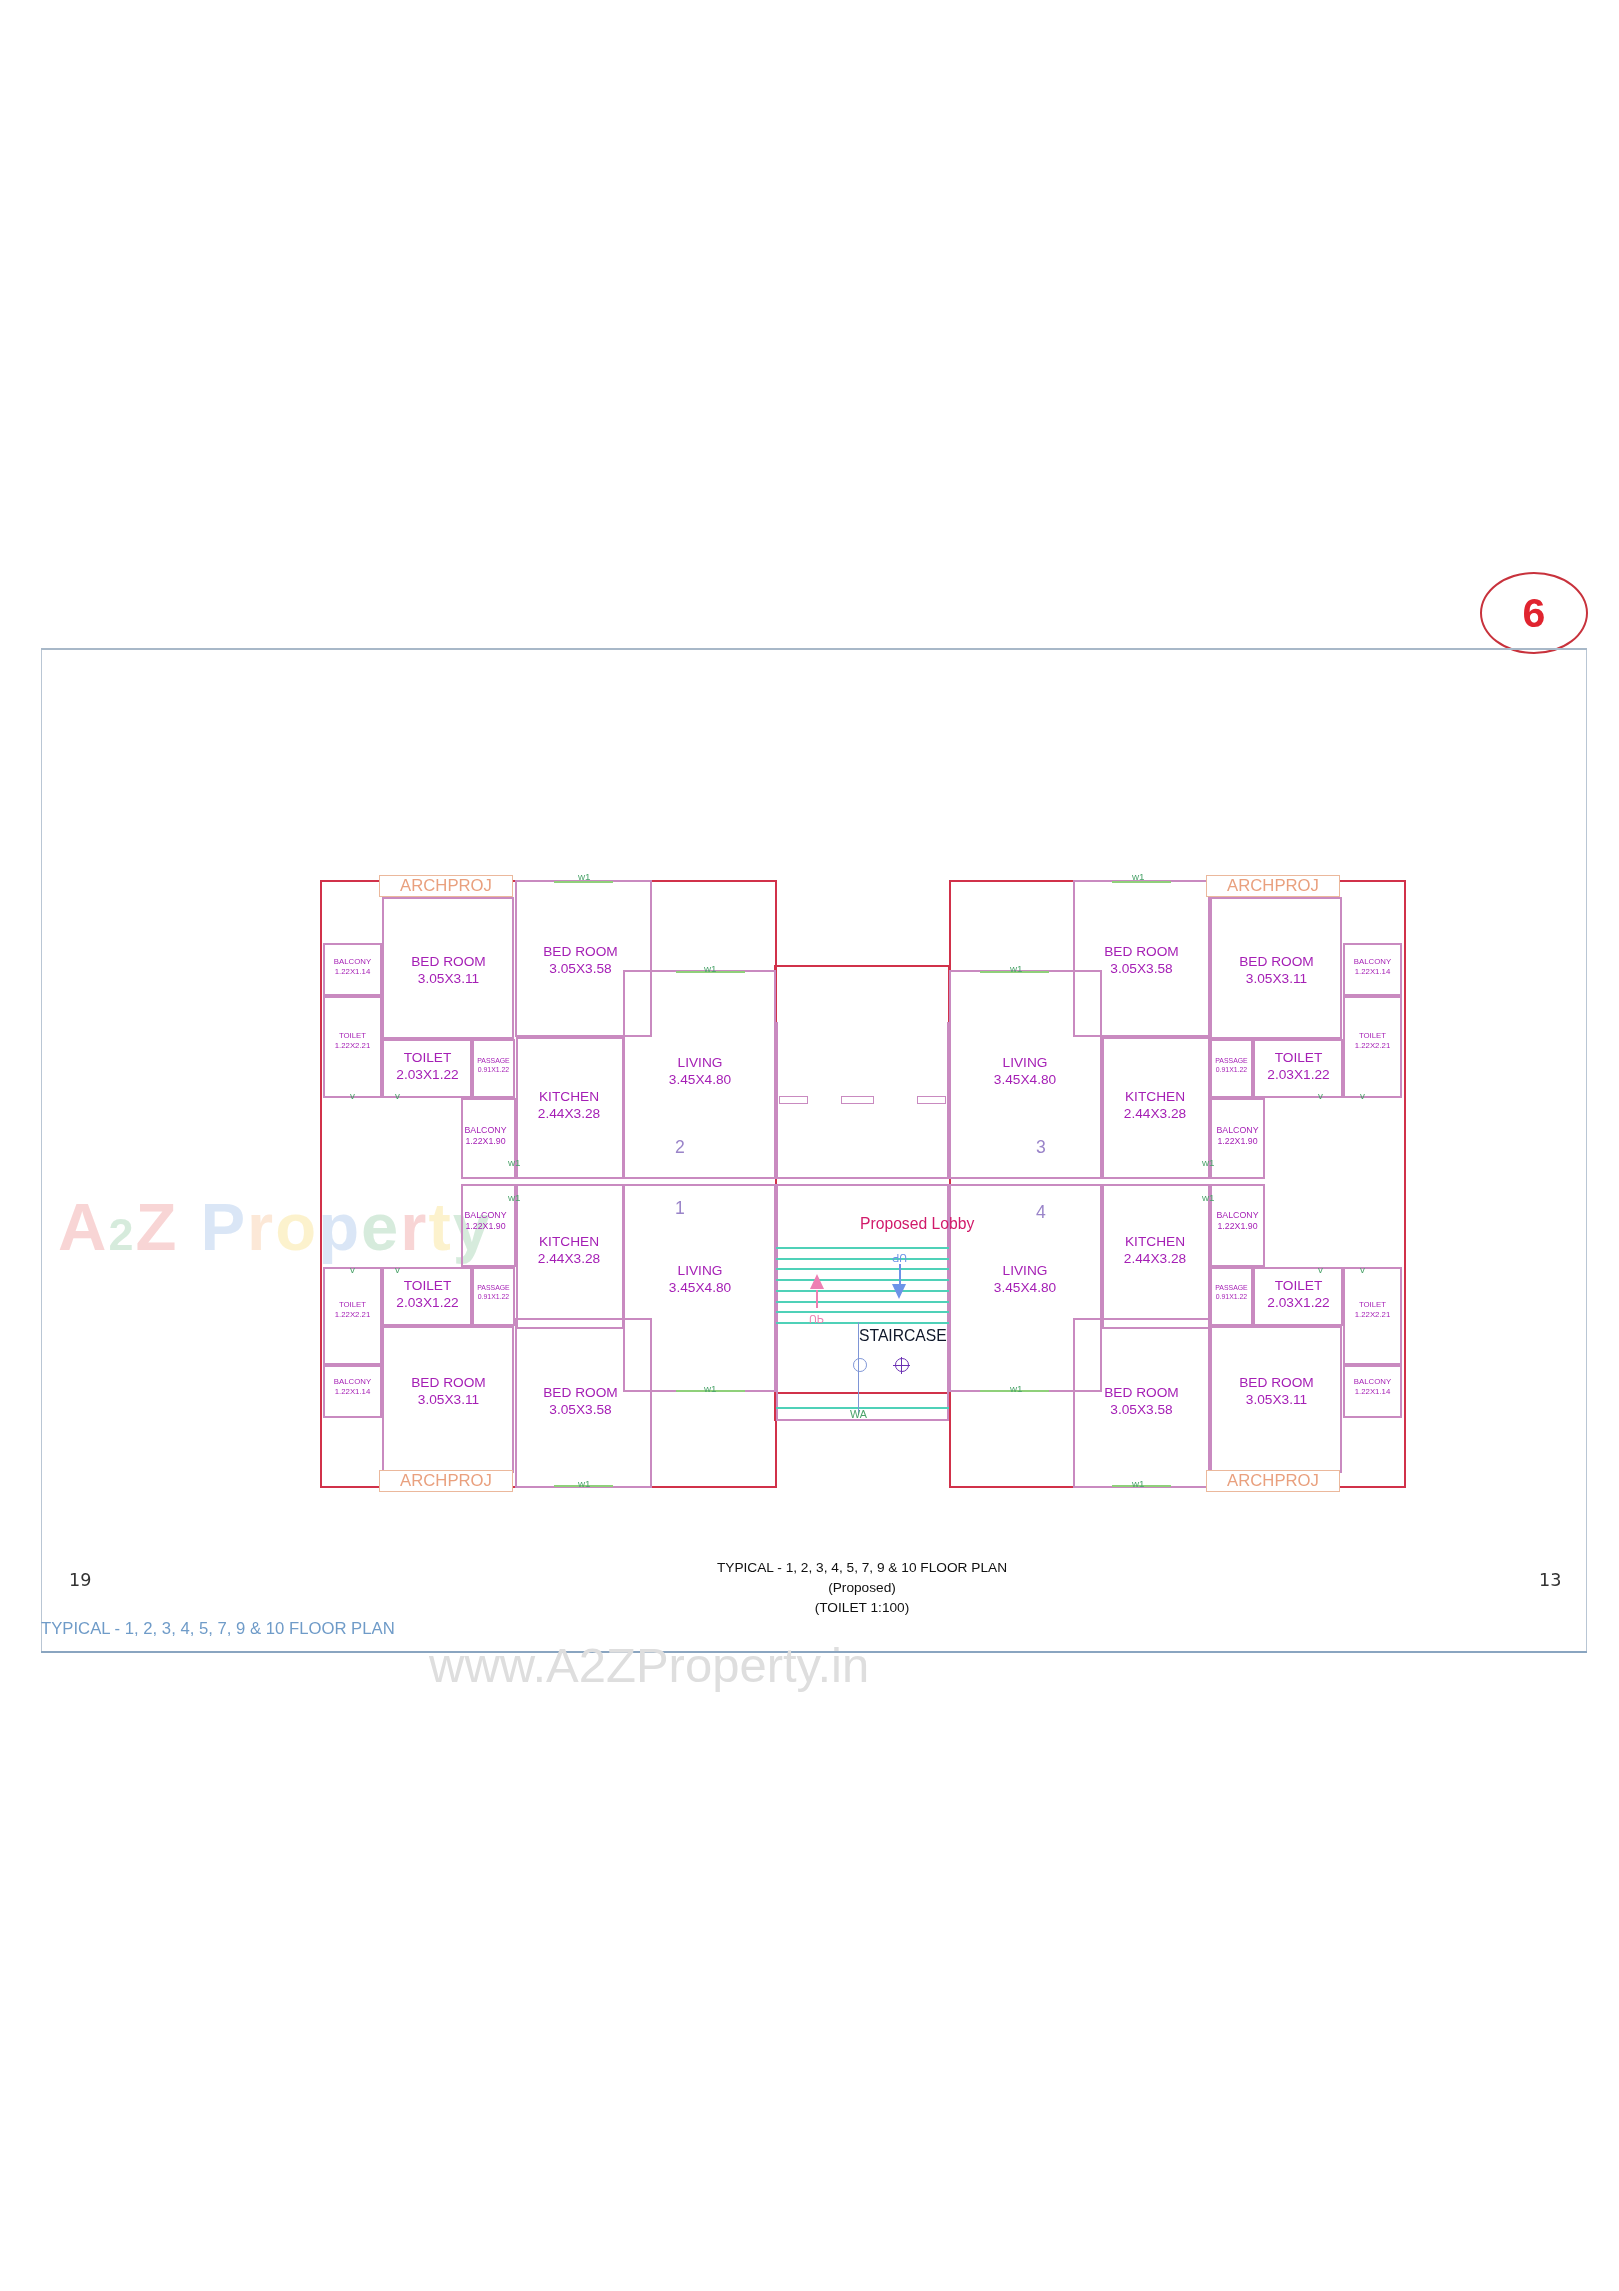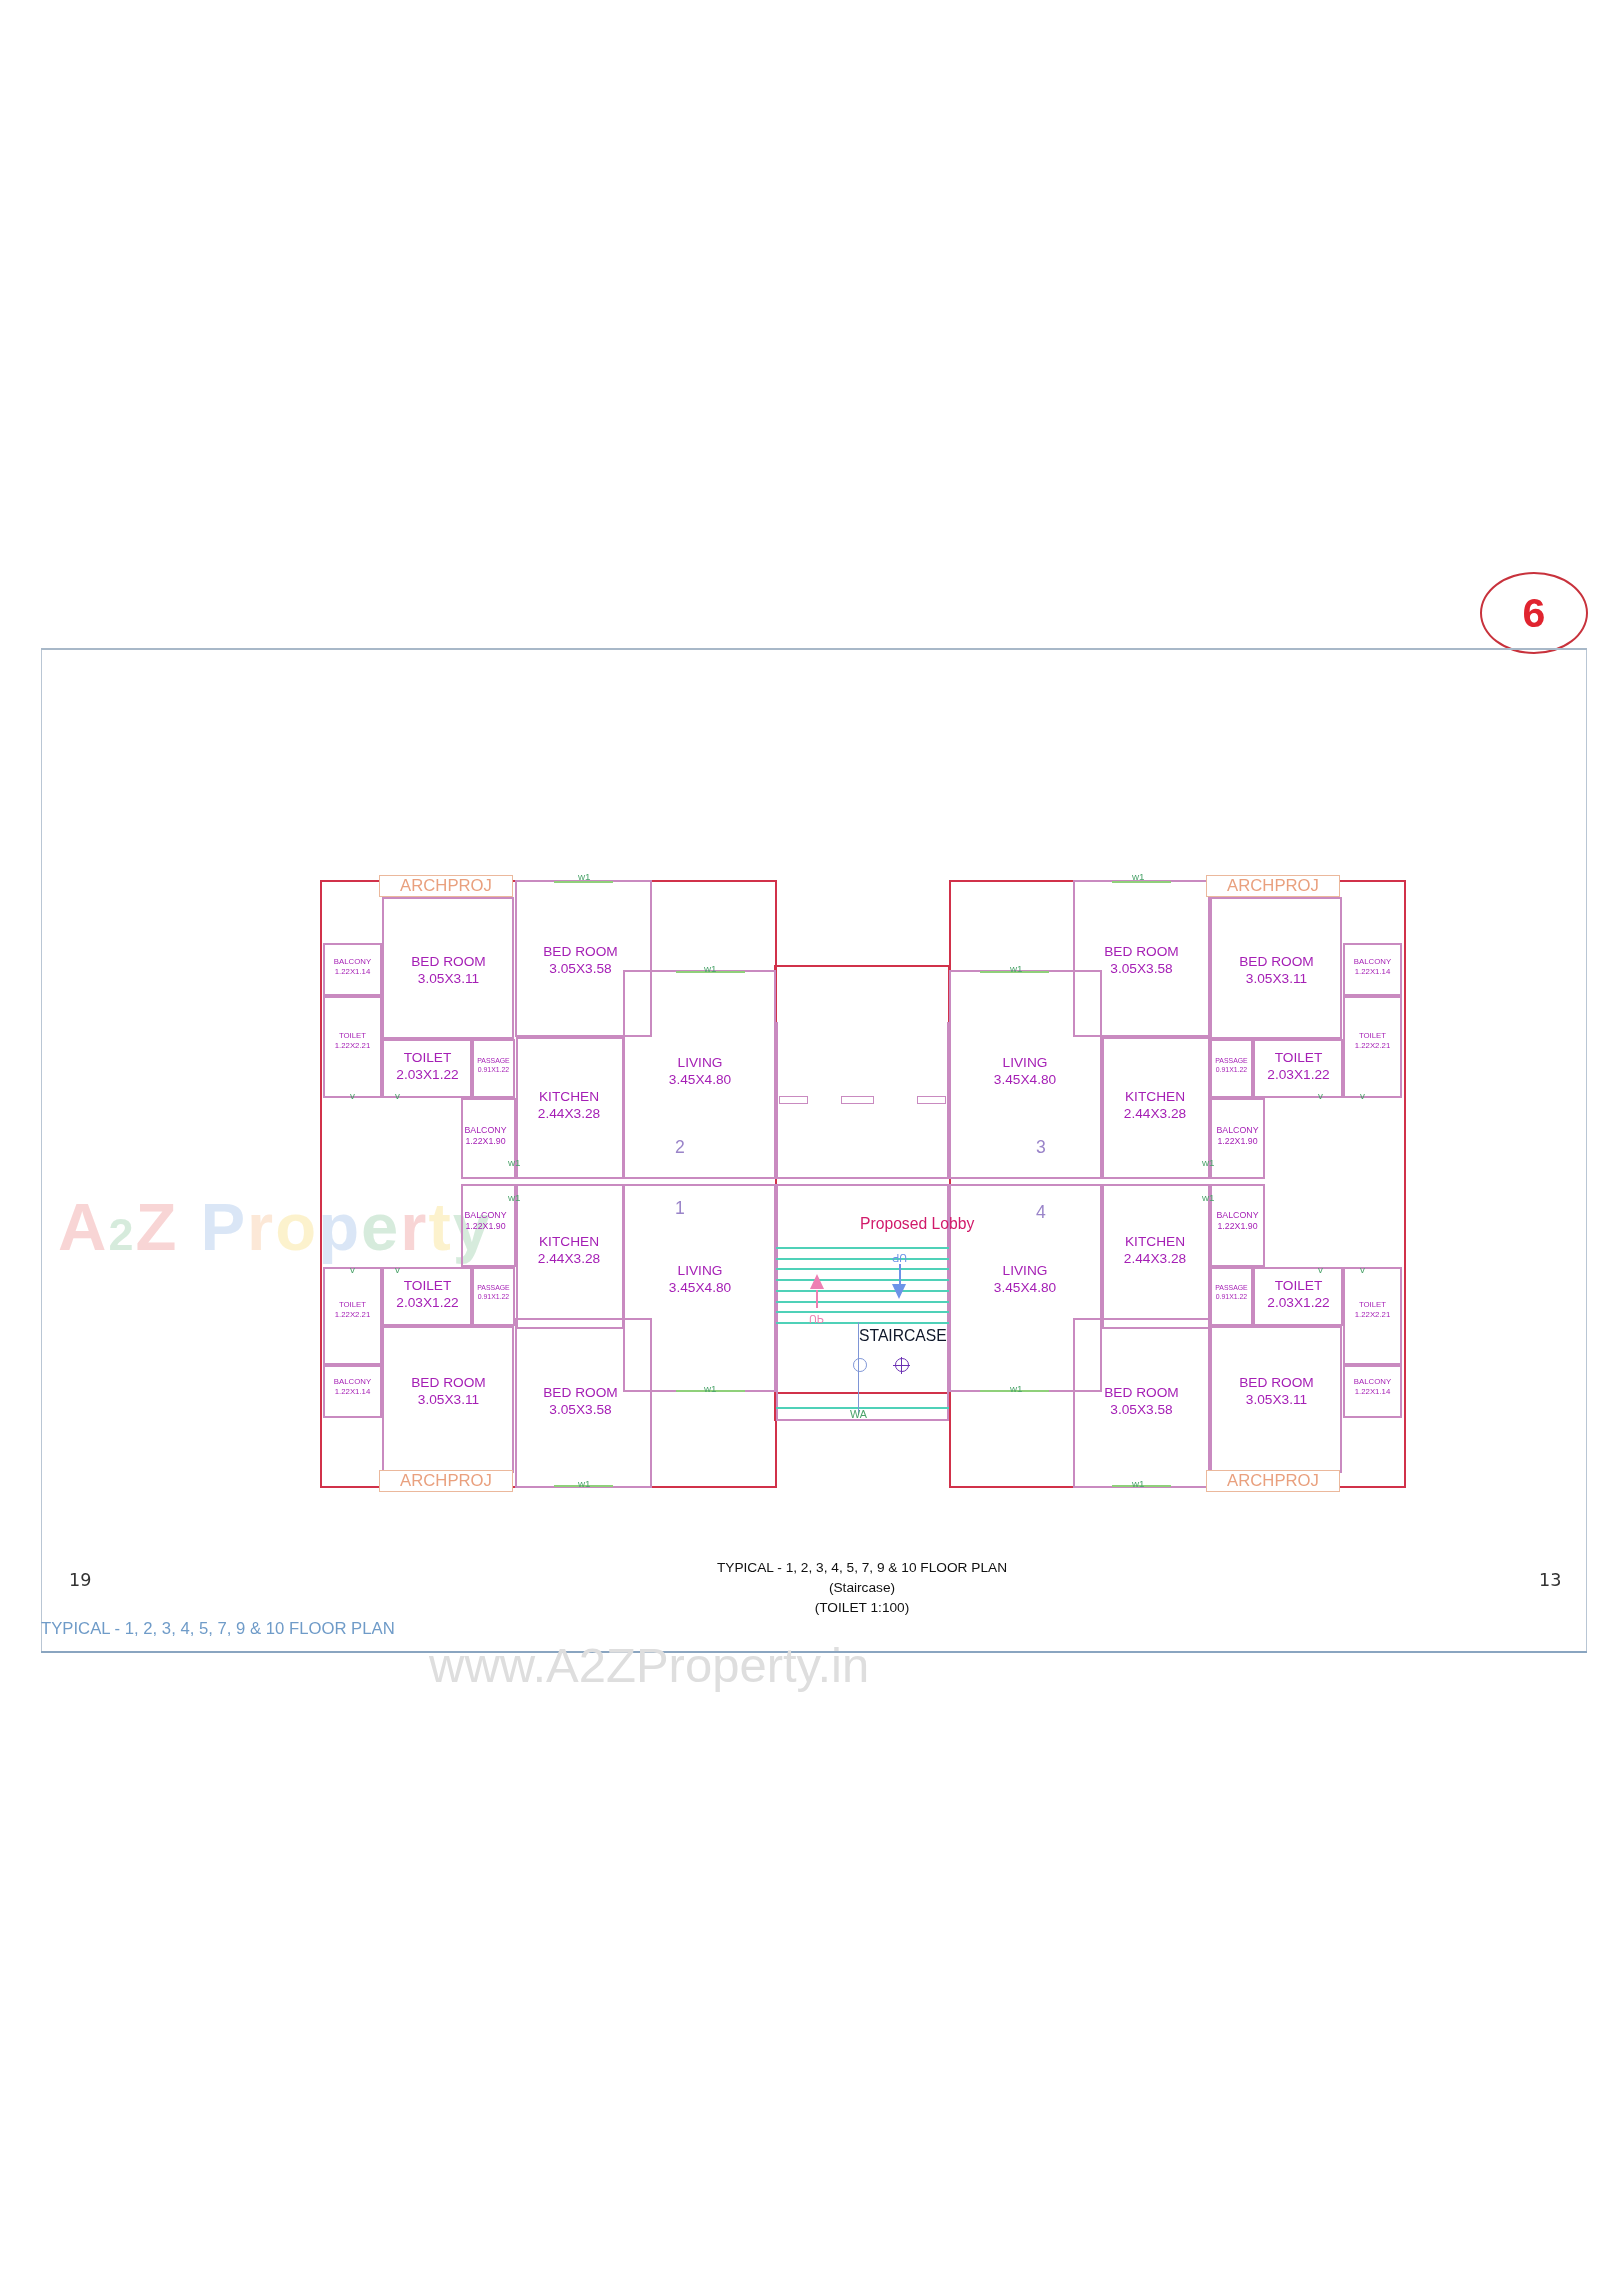--- a/index.html
+++ b/index.html
@@ -309,21 +309,21 @@
   </div>
 
 <div class="abs" style="left:860px;top:1215px;color:#d11a6a;font-size:15.7px;">Proposed Lobby</div>
 <div class="abs" style="left:859px;top:1327px;color:#0f172a;font-size:15.7px;">STAIRCASE</div>
 <div class="abs" style="left:809px;top:1313px;color:#ee7fb3;font-size:10.8px;transform:rotate(180deg) scaleX(-1);">UP</div>
 <div class="abs" style="left:892px;top:1252px;color:#6d93e8;font-size:10.8px;transform:rotate(180deg);">UP</div>
 <div class="abs" style="left:850px;top:1408px;color:#4aa36a;font-size:10.8px;">WA</div>
 
 <div class="caption">
   <div>TYPICAL - 1, 2, 3, 4, 5, 7, 9 &amp; 10 FLOOR PLAN</div>
-  <div>(Staircase)</div>
+  <div>(Proposed)</div>
   <div>(TOILET 1:100)</div>
 </div>
 <div class="title-left">TYPICAL - 1, 2, 3, 4, 5, 7, 9 &amp; 10 FLOOR PLAN</div>
 <div class="sheet-no" style="left:69px;top:1570px;">19</div>
 <div class="sheet-no" style="left:1539px;top:1570px;">13</div>
 
 <div class="wm-url">www.A2ZProperty.in</div>
 
 
 </body></html>

